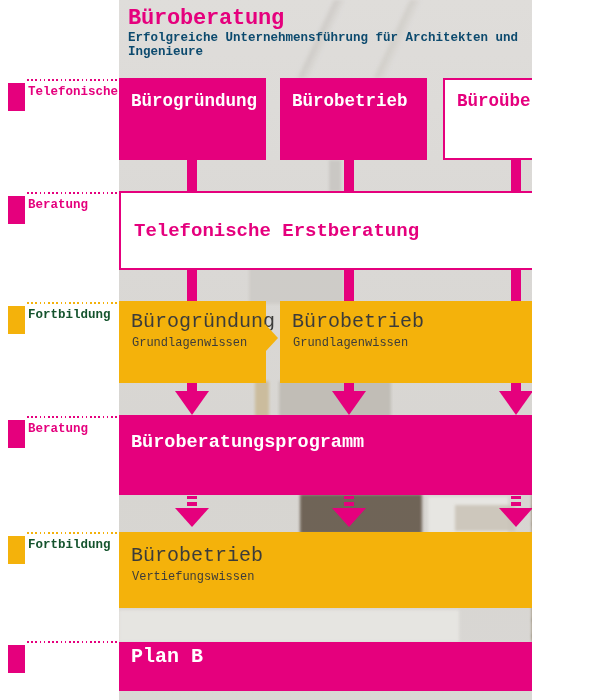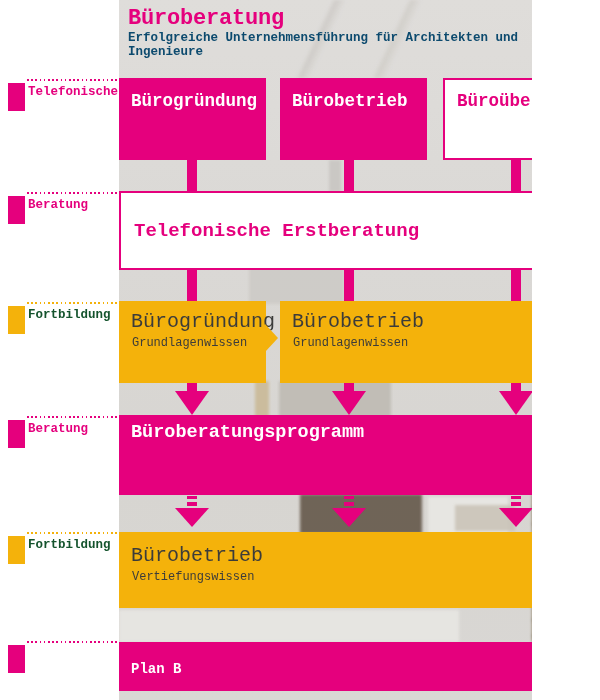--- a/index.html
+++ b/index.html
@@ -44,22 +44,22 @@
   
   .box{position:absolute;box-sizing:border-box;}
   .box.fill{background:#E5007D;color:#fff;}
   .box.outline{background:#fff;border:2px solid #E5007D;color:#E5007D;}
   .box.gold{background:#F4B20B;color:#3C3C3A;}
   .b-title{font-size:17.5px;font-weight:bold;padding:13px 0 0 12px;white-space:nowrap;}
   .tel{display:flex;align-items:center;}
   .tel .b-title{font-size:19px;padding:0 0 0 13px;}
   .g-title{font-size:20px;font-weight:400;padding:9px 0 0 12px;white-space:nowrap;}
   .g-sub{font-size:12px;font-weight:400;padding:3px 0 0 13px;white-space:nowrap;}
-  .prog .b-title{font-size:18.5px;padding-top:7px;}
-  .planb .b-title{font-size:14px;padding-top:19px;}
+  .prog .b-title{font-size:18.5px;padding-top:17px;}
+  .planb .b-title{font-size:20px;padding-top:3px;}
   
   .stem{position:absolute;width:10px;background:#E5007D;}
   .dashstem{position:absolute;width:10px;height:12px;
     background:repeating-linear-gradient(180deg,#E5007D 0 3.5px,transparent 3.5px 6.5px);}
   .head{position:absolute;width:0;height:0;border-left:17px solid transparent;border-right:17px solid transparent;}
   .head.big{border-top:24px solid #E5007D;}
   .head.small{border-top:19px solid #E5007D;}
   .chev{position:absolute;width:0;height:0;border-top:14px solid transparent;border-bottom:14px solid transparent;border-left:13px solid #F4B20B;}
 </style>
 </head>

